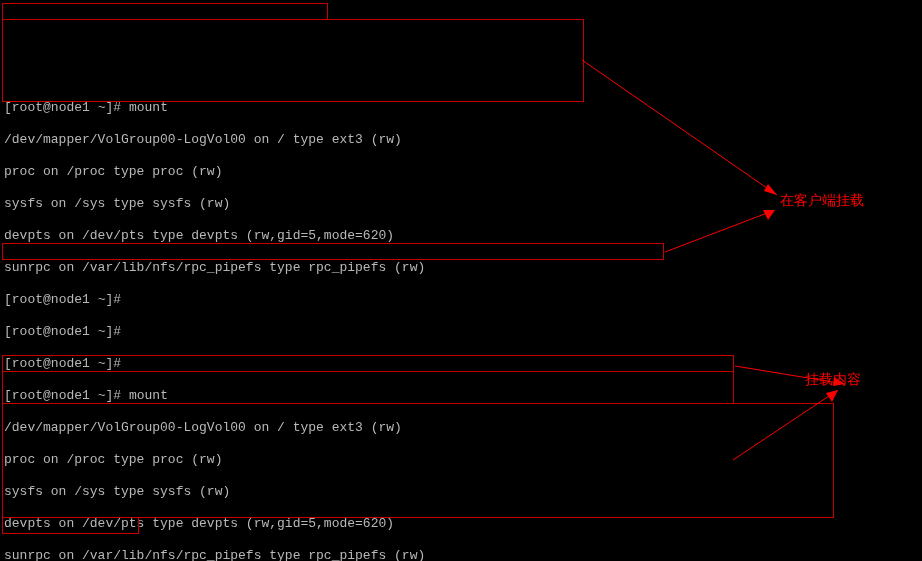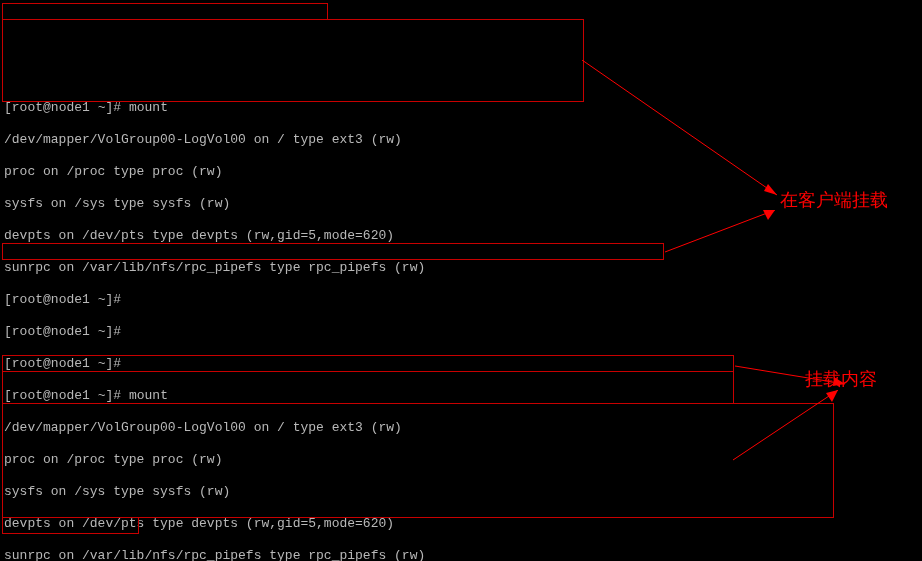--- a/index.html
+++ b/index.html
@@ -12,21 +12,21 @@
     line-height: 16px;
     width: 922px;
     height: 561px;
     box-sizing: border-box;
     overflow: hidden;
     position: relative;
     white-space: pre;
   }
   .line { height: 16px; }
   .box-red { border: 1px solid #c80000; position: absolute; box-sizing: border-box; }
-  .ann-text { color:#ff0000; font-family: "SimSun","Microsoft YaHei",sans-serif; font-size:18px; position:absolute; }
+  .ann-text { color:#ff0000; font-family: "SimSun","Microsoft YaHei",sans-serif; font-size:14px; position:absolute; }
   svg.arrow { position:absolute; pointer-events:none; }
   svg.arrow line { stroke:#ff0000; stroke-width:1; }
   svg.arrow polygon { fill:#ff0000; }
 </style>
 </head>
 <body>
 
 
 
 

